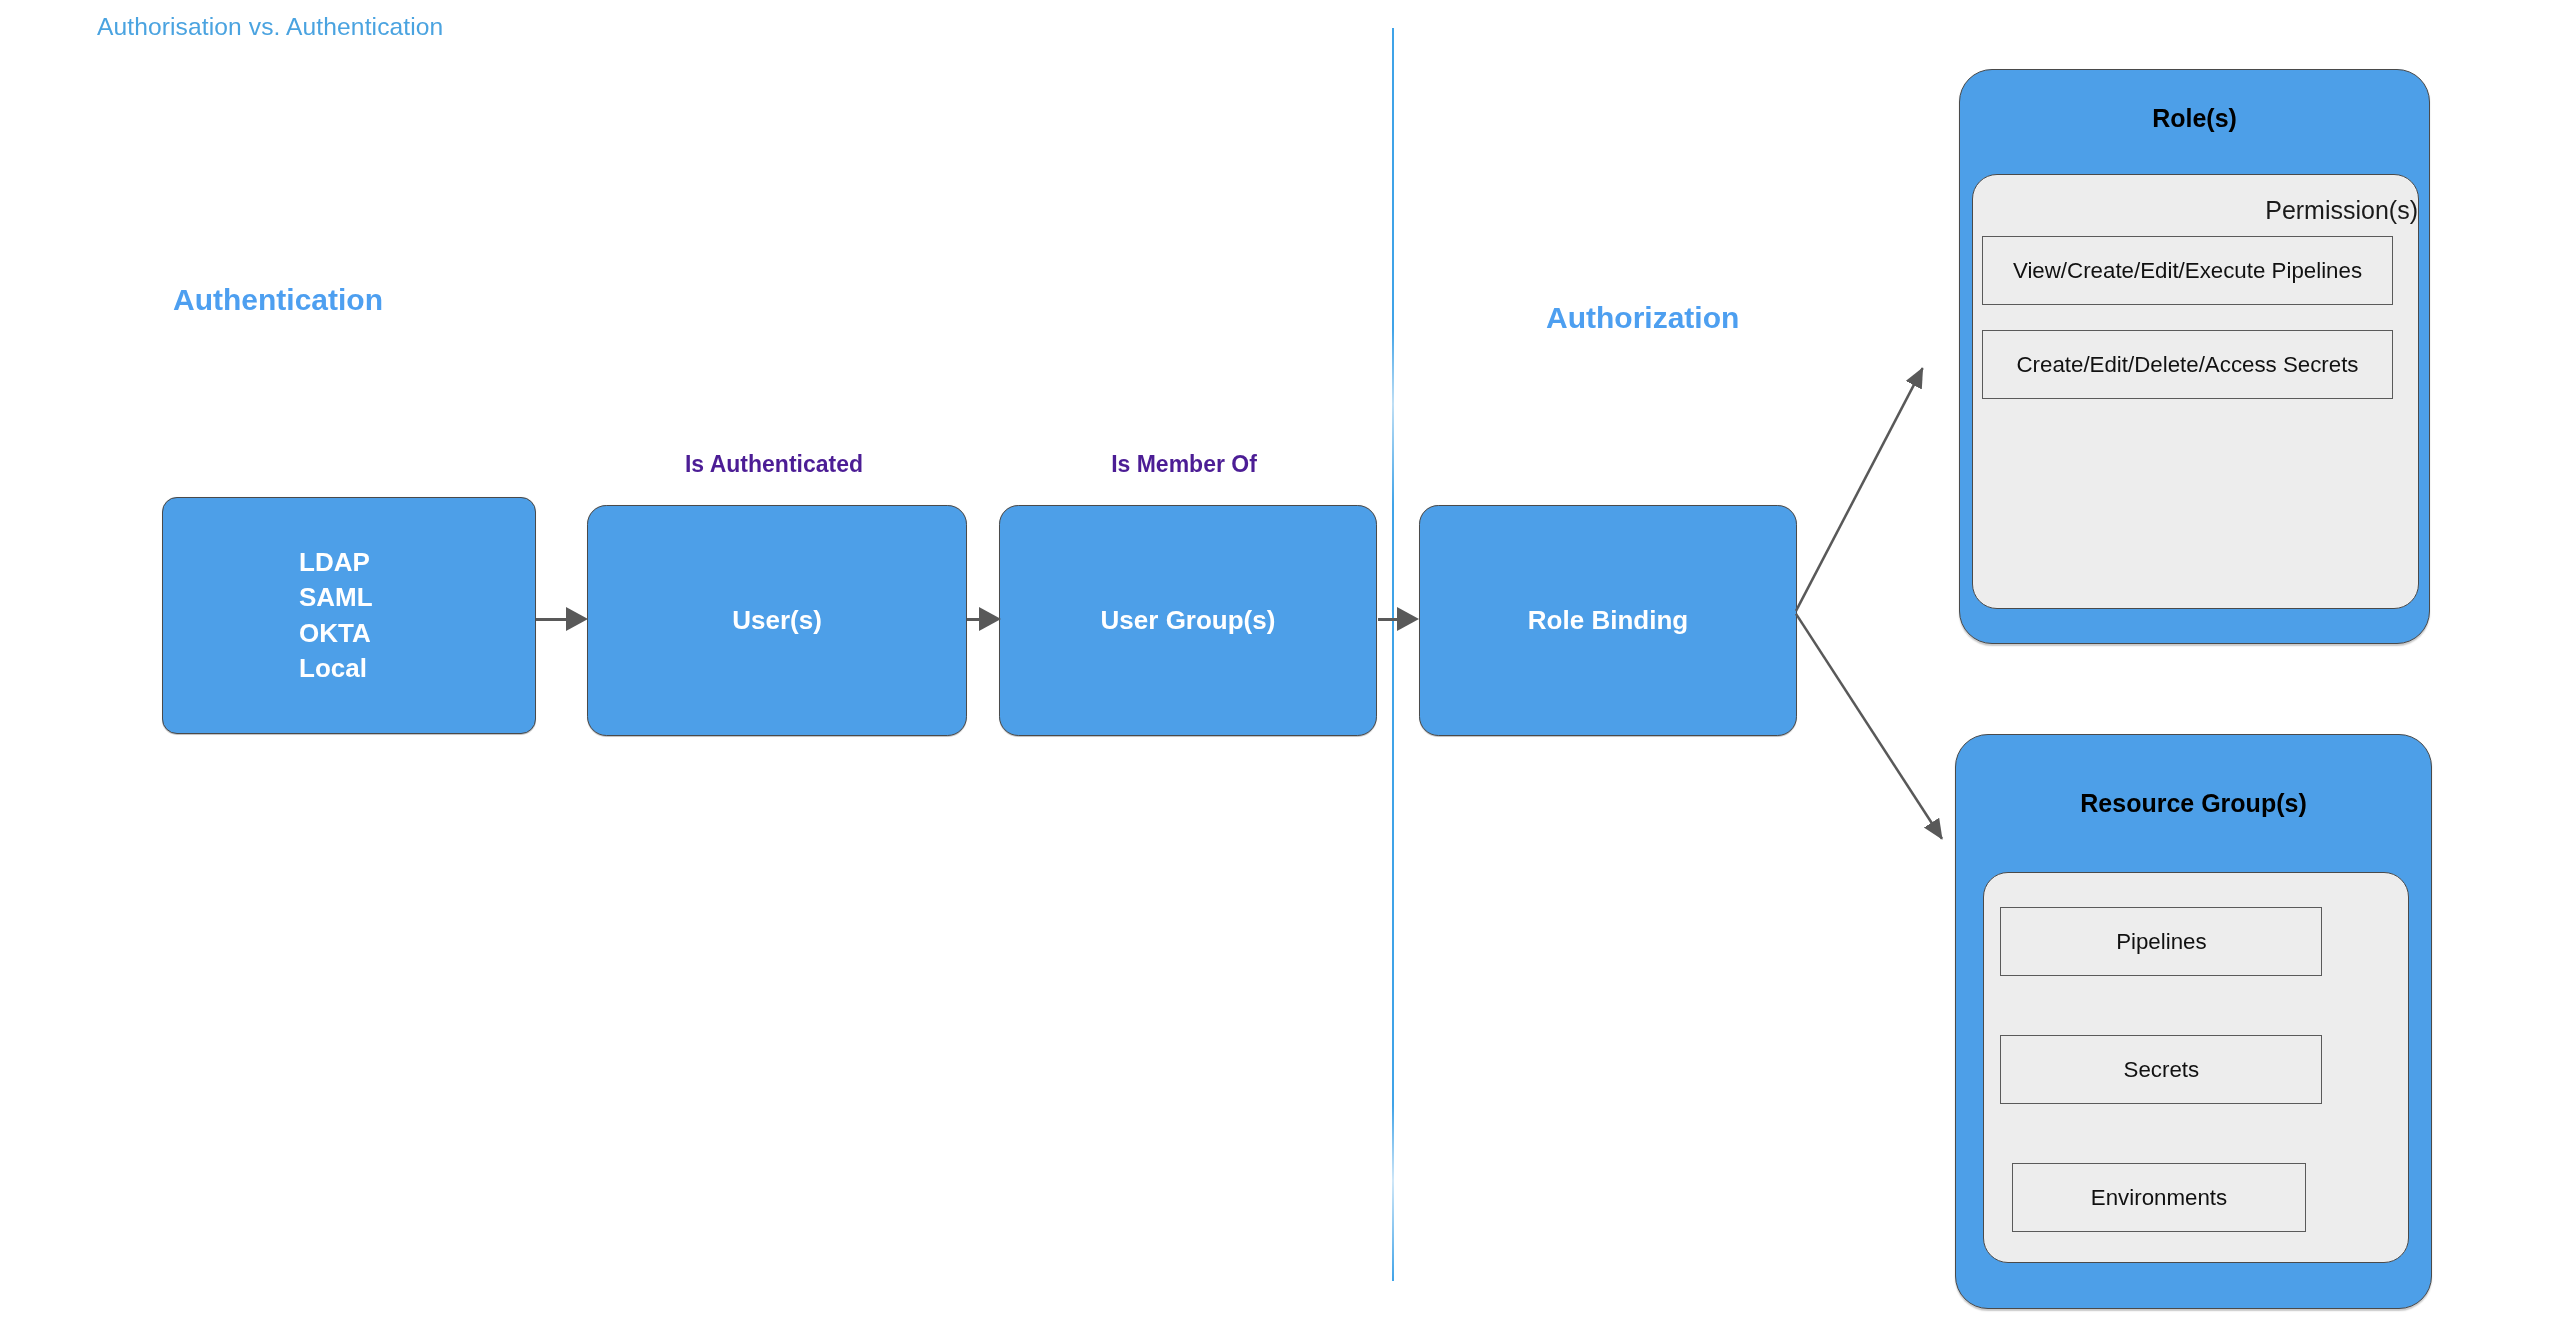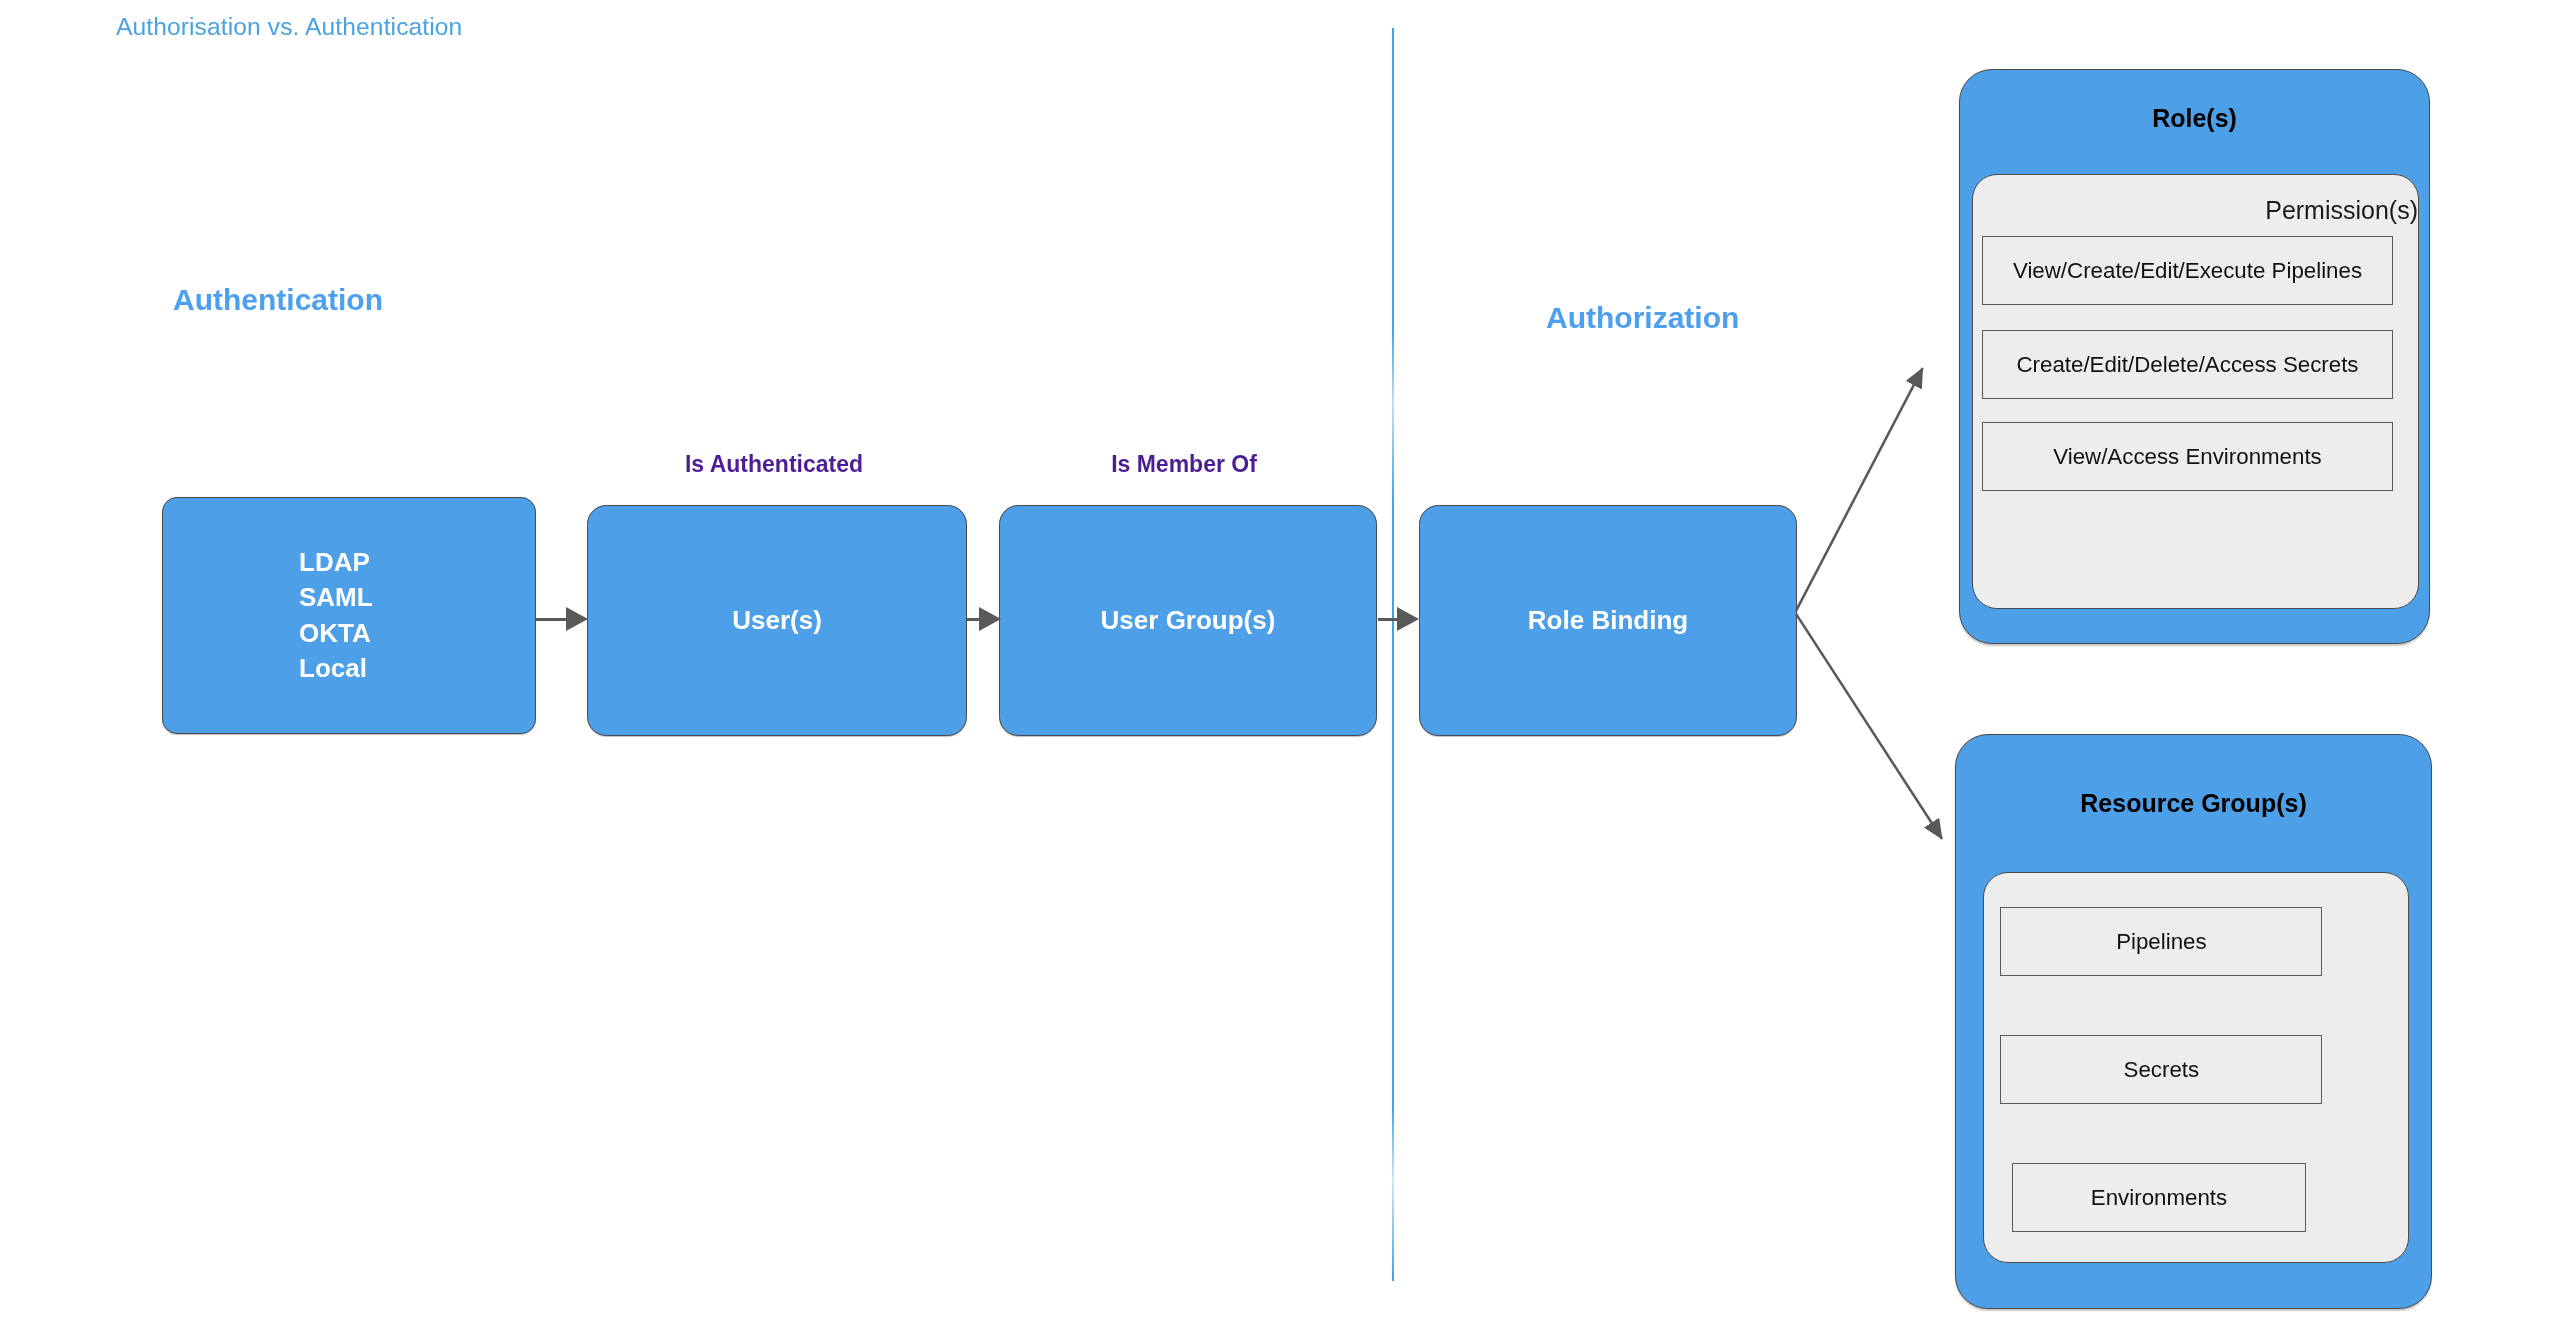--- a/index.html
+++ b/index.html
@@ -20,21 +20,20 @@
   .abs { position: absolute; box-sizing: border-box; }
 
   
   #doc-title {
     left: 97px;
     top: 13.4px;
     font-size: 24.6px;
     color: #4aa3e0;
     letter-spacing: 0.1px;
     white-space: nowrap;
-    margin-left: 19px;
   }
 
   
   .section-heading {
     font-size: 30px;
     font-weight: bold;
     color: #4d9ff0;
     white-space: nowrap;
   }
   #heading-authentication { left: 173px; top: 283px; }
@@ -240,21 +239,20 @@
   </svg>
 
   <div class="abs group-panel" id="panel-roles">
     <div class="group-title" id="roles-title">Role(s)</div>
 
     <div class="inner-panel" id="roles-inner">
       <div class="inner-title" id="permissions-title">Permission(s)</div>
 
       <div class="item-box" id="perm-0">View/Create/Edit/Execute Pipelines</div>
       <div class="item-box" id="perm-1">Create/Edit/Delete/Access Secrets</div>
-      <div class="item-box" id="perm-2">View/Access Environments</div>
     </div>
   </div>
 
   <div class="abs group-panel" id="panel-resource-groups">
     <div class="group-title" id="resource-groups-title">Resource Group(s)</div>
 
     <div class="inner-panel" id="resource-groups-inner">
       <div class="item-box" id="res-0">Pipelines</div>
       <div class="item-box" id="res-1">Secrets</div>
       <div class="item-box" id="res-2">Environments</div>

